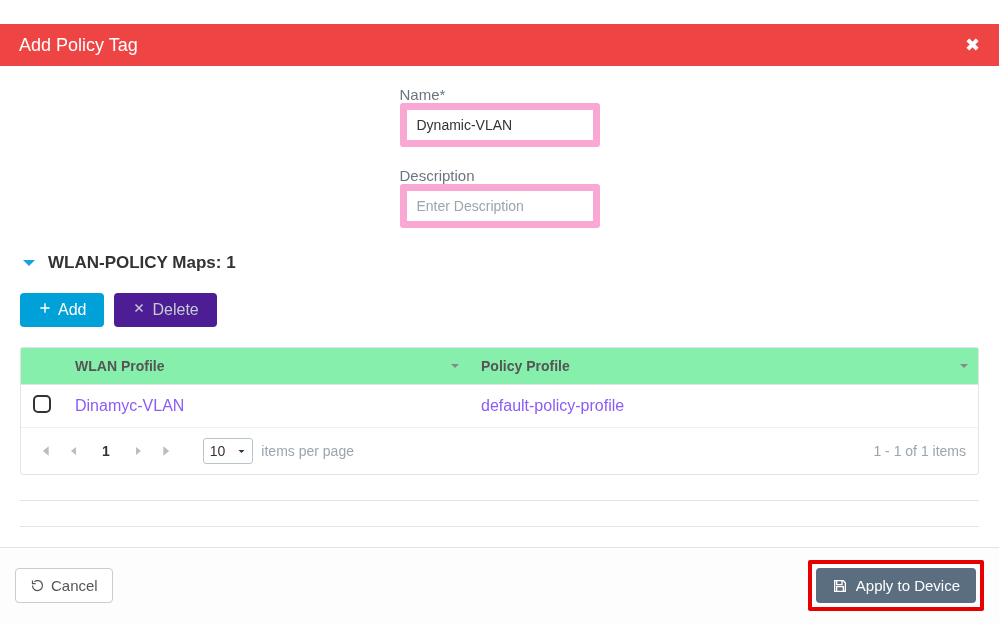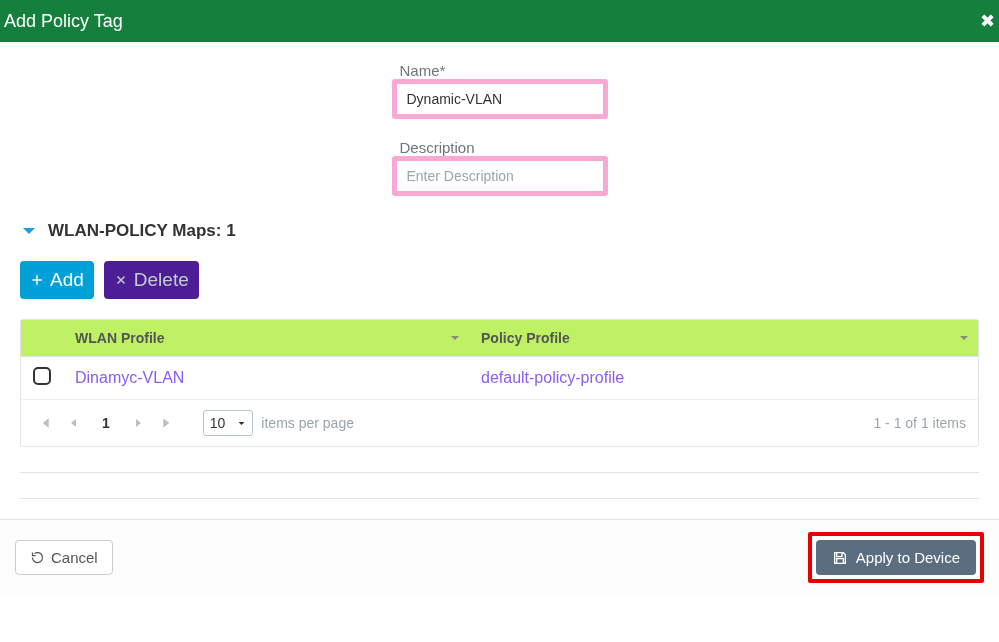--- a/index.html
+++ b/index.html
@@ -1,37 +1,38 @@
 <!DOCTYPE html>
 <html><head>
   <meta charset="utf-8">
   <style>
     * { box-sizing: border-box; margin: 0; padding: 0; }
     body { font-family: -apple-system, BlinkMacSystemFont, "Segoe UI", Arial, sans-serif; font-size: 14px; color: #333; background: #fff; width: 999px; }
     
     .modal-header {
-      background: #15803d;
+      background: #ef4444;
       color: #fff;
-      padding: 10px 4px;
+      padding: 10px 19px;
       font-size: 18px;
       font-weight: 400;
       display: flex;
       justify-content: space-between;
       align-items: center;
+      margin-top: 24px;
     }
     .modal-header .close { cursor: pointer; font-size: 18px; }
     
     .modal-body { padding: 20px; }
     
     .form-row { display: flex; align-items: center; margin-bottom: 20px; flex-direction: column; }
     .form-label { width: 200px; color: #6c757d; font-size: 15px; }
     .form-input {
-      width: 216px;
+      width: 200px;
       padding: 7px 10px;
-      border: 5px solid #f9a8d4;
+      border: 7px solid #f9a8d4;
       border-radius: 3px;
       font-size: 14px;
       color: #333;
     }
     .form-input::placeholder { color: #9aa5ad; }
     
     .section-header {
       display: flex;
       align-items: center;
       margin: 25px 0 20px 0;
@@ -43,36 +44,36 @@
     .section-chevron { 
       width: 28px; 
       display: inline-flex; 
       align-items: center;
       color: #1ba0e1;
     }
     .section-chevron.collapsed { color: #9aa5ad; }
     
     .btn-row { display: flex; gap: 10px; margin-bottom: 20px; }
     .btn {
-      padding: 8px 10px;
+      padding: 8px 18px;
       border-radius: 4px;
       border: none;
-      font-size: 19px;
+      font-size: 16px;
       cursor: pointer;
       display: inline-flex;
-      align-items: center;
+      align-items: flex-start;
       gap: 6px;
     }
     .btn-primary { background: #00a0d8; color: #fff; }
     .btn-disabled { background: #4c1d95; color: #c5ccd1; cursor: not-allowed; }
     
     .table-wrap { border: 1px solid #e0e4e7; border-radius: 3px; }
     .table { width: 100%; border-collapse: collapse; }
     .table th {
-      background: #bef264;
+      background: #86efac;
       text-align: left;
       padding: 10px 12px;
       font-weight: 600;
       color: #555;
       border-bottom: 1px solid #e0e4e7;
       font-size: 14px;
       position: relative;
     }
     .table th .col-menu {
       position: absolute;

